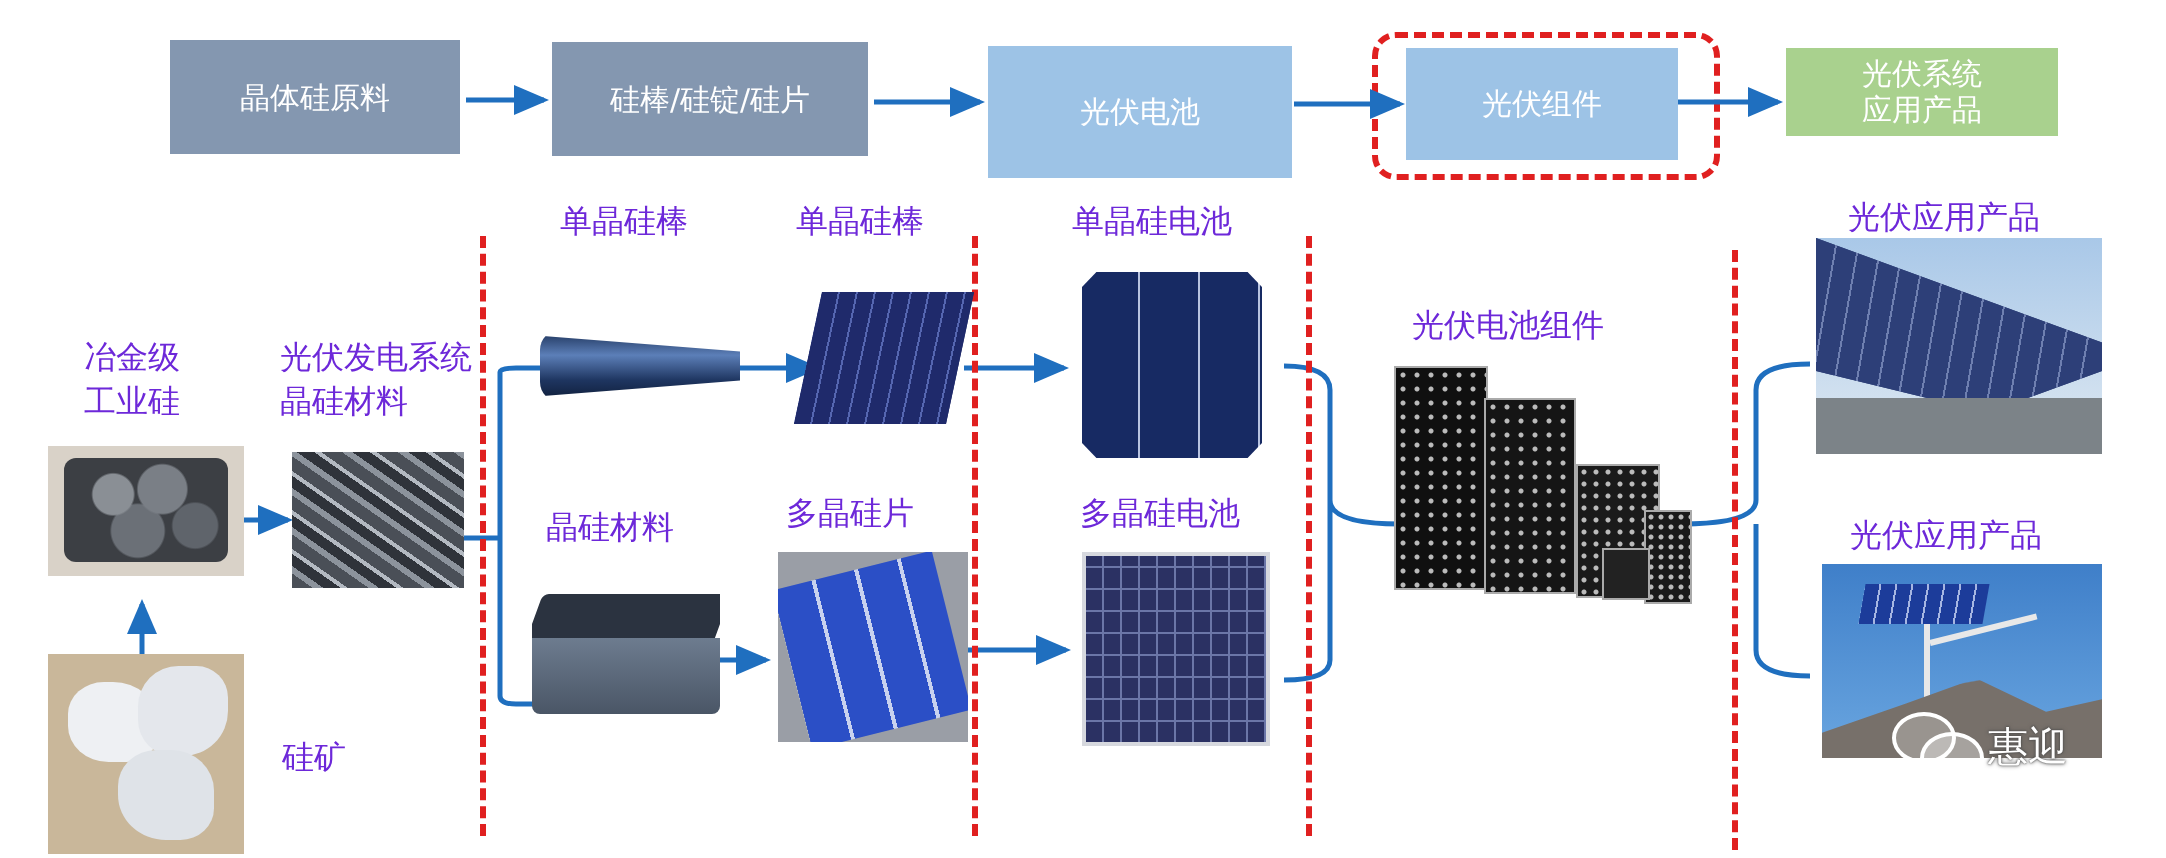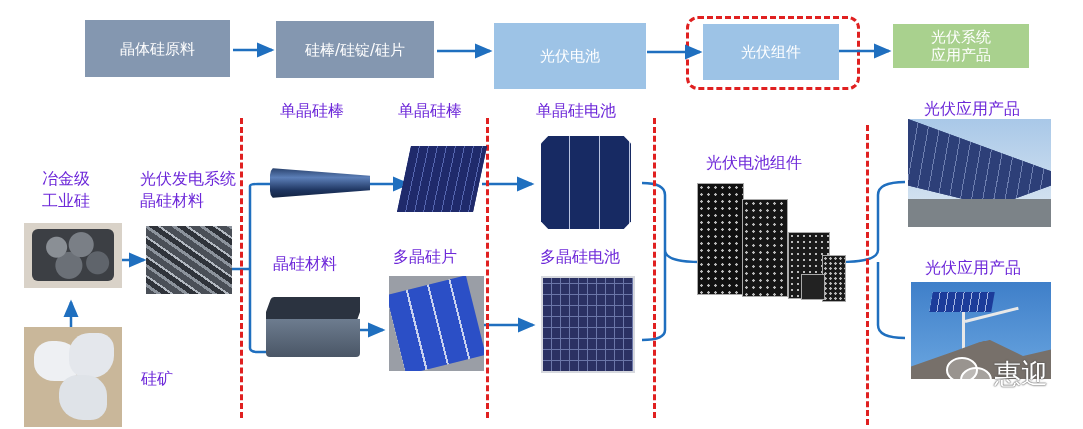--- a/index.html
+++ b/index.html
@@ -135,14 +135,14 @@
   <div style="position:absolute;left:51px;top:30px;width:3px;height:66px;background:#e8e8e8;"></div>
   <div style="position:absolute;left:54px;top:38px;width:55px;height:3px;background:#e8e8e8;transform:rotate(-14deg);transform-origin:left;"></div>
   <div style="position:absolute;left:0;top:55px;width:140px;height:42px;background:linear-gradient(170deg,transparent 0 25%,#77706a 26%);clip-path:polygon(0 70%,30% 35%,55% 5%,80% 45%,100% 30%,100% 100%,0 100%);"></div>
 </div>
 
 <div class="abs" style="left:946px;top:356px;display:flex;align-items:center;">
   <span style="position:relative;width:46px;height:34px;display:inline-block;">
     <span style="position:absolute;left:0;top:0;width:28px;height:22px;border:2px solid #fff;border-radius:50%;background:rgba(255,255,255,0.25);"></span>
     <span style="position:absolute;left:14px;top:10px;width:28px;height:22px;border:2px solid #fff;border-radius:50%;background:rgba(255,255,255,0.35);"></span>
   </span>
-  <span style="font-size:27px;color:#fff;text-shadow:0 0 2px #555,0 0 1px #333;margin-left:2px;">惠迎</span>
+  <span style="font-size:20px;color:#fff;text-shadow:0 0 2px #555,0 0 1px #333;margin-left:2px;">惠迎</span>
 </div>
 
 </body></html>

